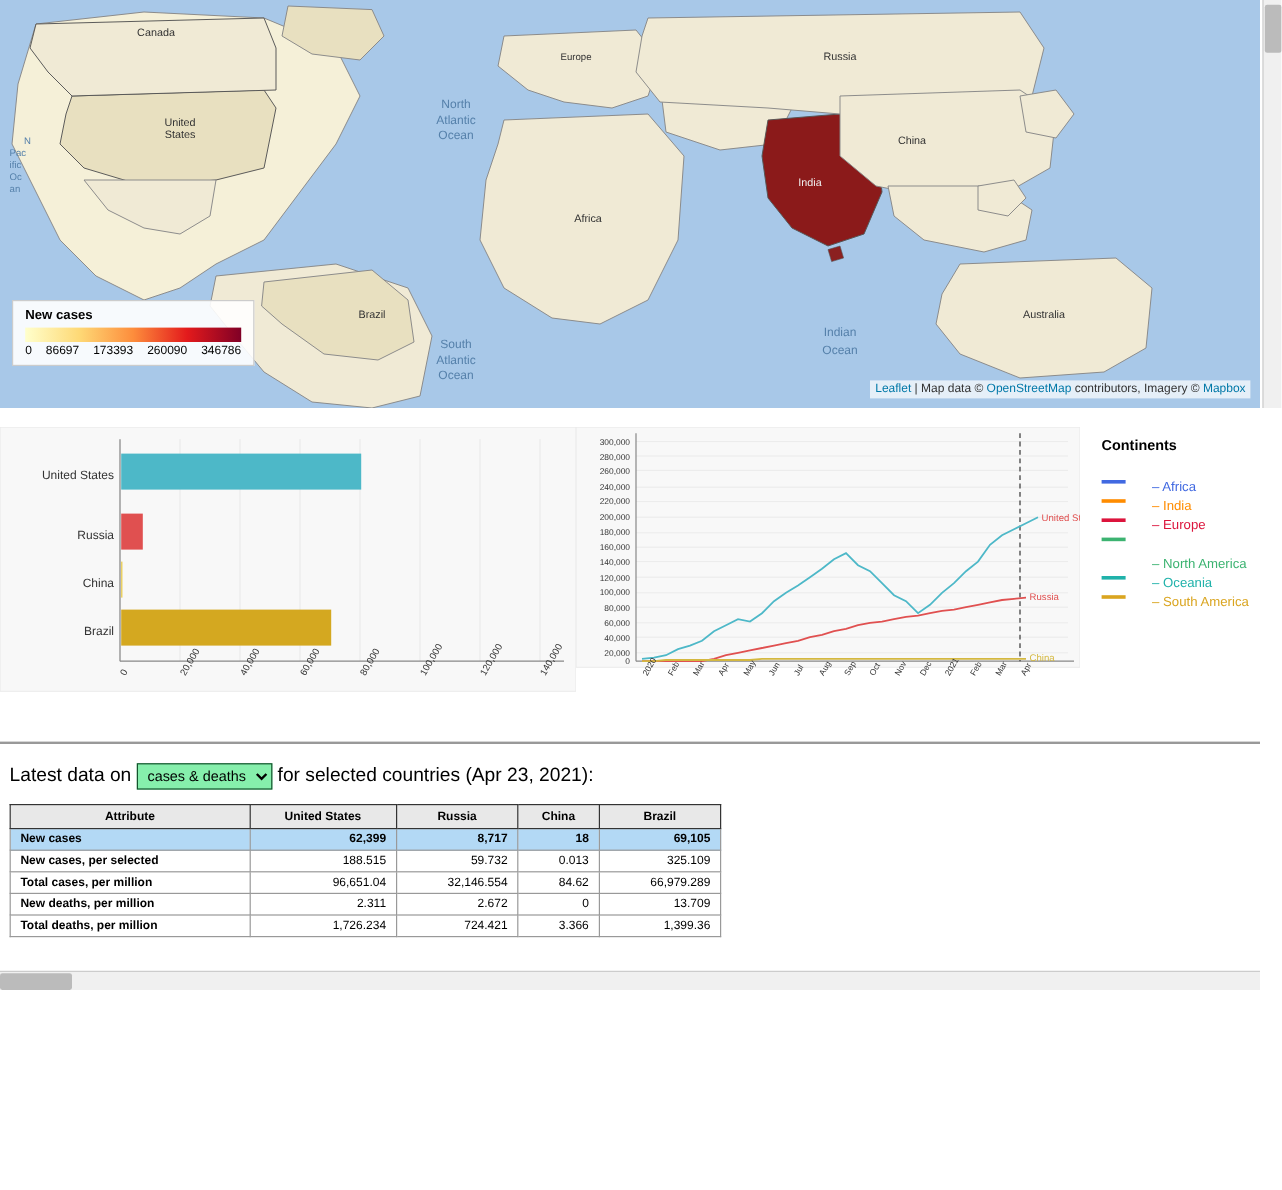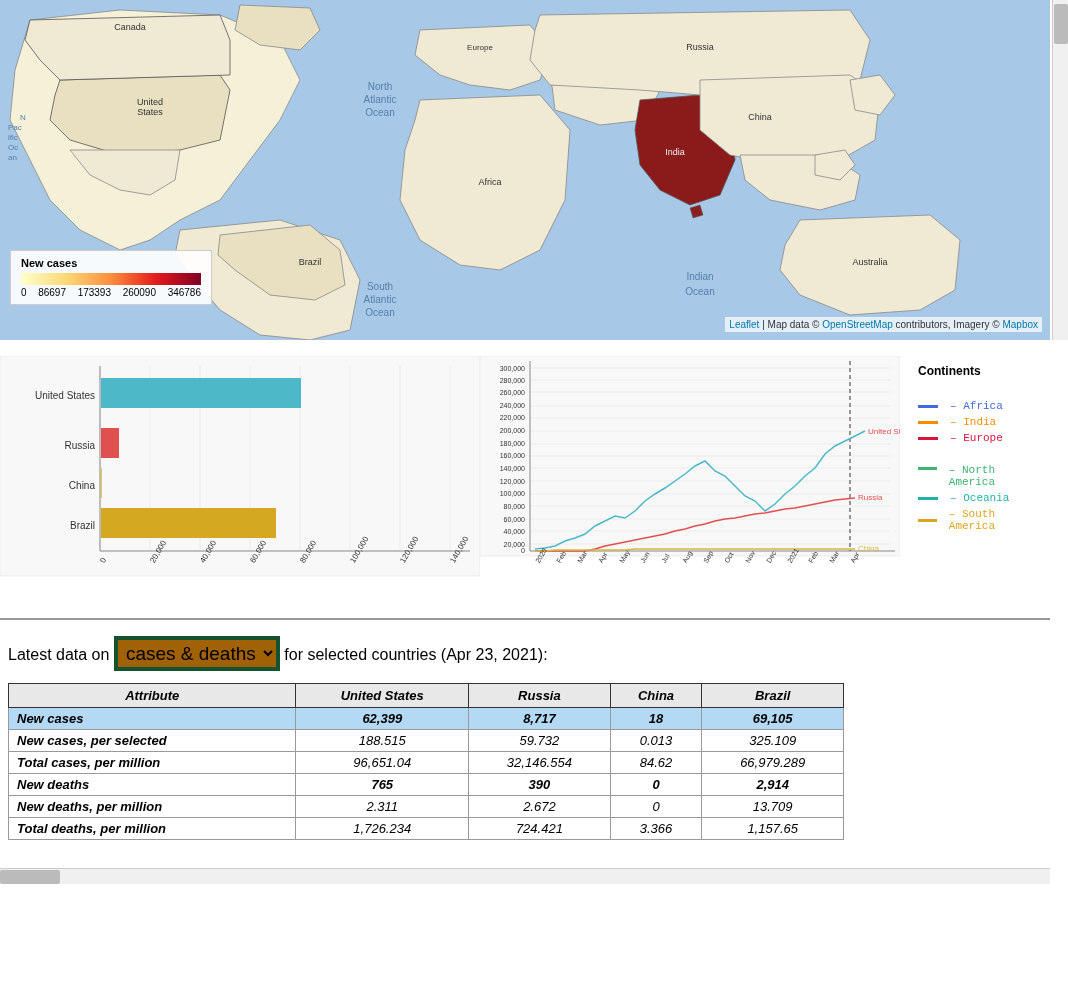--- a/index.html
+++ b/index.html
@@ -103,24 +103,22 @@
     }
     
     .chart-legend-title {
       font-weight: bold;
       margin-bottom: 22px;
       font-size: 12px;
     }
     
     .legend-item {
       display: flex;
-      align-items: center;
-      gap: 12px;
+      gap: 22px;
       margin-bottom: 4px;
-      font-family: Liberation Mono, monospace;
     }
     
     .legend-line {
       width: 20px;
       height: 3px;
     }
     
     
     #data-section {
       width: 1050px;
@@ -128,46 +126,45 @@
       border-top: 2px solid #999;
       margin-top: 20px;
     }
     
     .data-header {
       font-size: 16px;
       margin-bottom: 12px;
     }
     
     .dropdown-select {
-      font-size: 19px;
+      font-size: 12px;
       padding: 2px 4px;
-      border: 4px solid #14532d;
-      background: #a16207;
+      border: 1px solid #14532d;
+      background: #86efac;
       cursor: pointer;
     }
     
     #data-table {
       border-collapse: collapse;
-      width: 836px;
-      font-size: 13px;
-      font-style: italic;
+      width: 593px;
+      font-size: 10px;
     }
     
     #data-table th {
       border: 1px solid #333;
       background: #e8e8e8;
       padding: 4px 8px;
       text-align: center;
       font-weight: bold;
     }
     
     #data-table td {
       border: 1px solid #999;
       padding: 3px 8px;
-      text-align: center;
+      text-align: right;
     }
     
     #data-table tr:first-child td,
     #data-table tr.highlight td {
       
     }
     
     .row-highlight {
       background-color: #b3d9f5;
     }
@@ -519,40 +516,33 @@
               <td>0.013</td>
               <td>325.109</td>
             </tr>
             <tr>
               <td class="attr-col">Total cases, per million</td>
               <td>96,651.04</td>
               <td>32,146.554</td>
               <td>84.62</td>
               <td>66,979.289</td>
             </tr>
-            <tr class="row-bold">
-              <td class="attr-col">New deaths</td>
-              <td>765</td>
-              <td>390</td>
-              <td>0</td>
-              <td>2,914</td>
-            </tr>
             <tr>
               <td class="attr-col">New deaths, per million</td>
               <td>2.311</td>
               <td>2.672</td>
               <td>0</td>
               <td>13.709</td>
             </tr>
             <tr>
               <td class="attr-col">Total deaths, per million</td>
               <td>1,726.234</td>
               <td>724.421</td>
               <td>3.366</td>
-              <td>1,157.65</td>
+              <td>1,399.36</td>
             </tr>
           </tbody>
       </table>
     </div>
 
     <div class="scrollbar-h">
       <div class="scrollbar-h-thumb"></div>
     </div>
   </div>
 </div>

